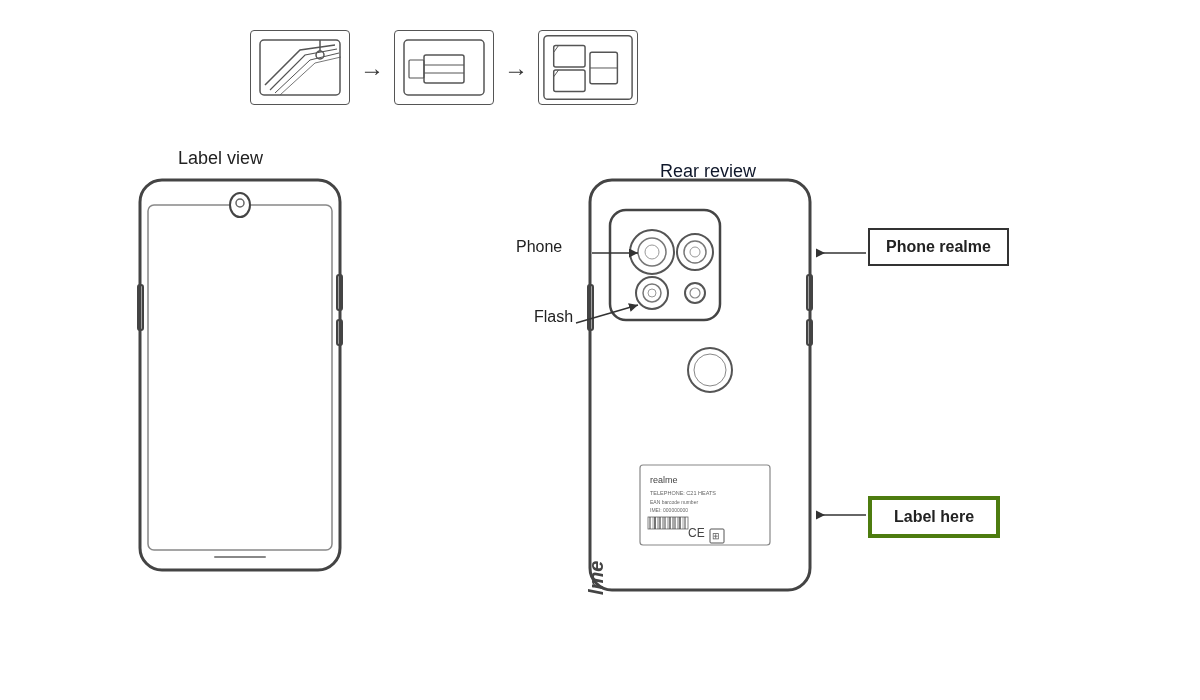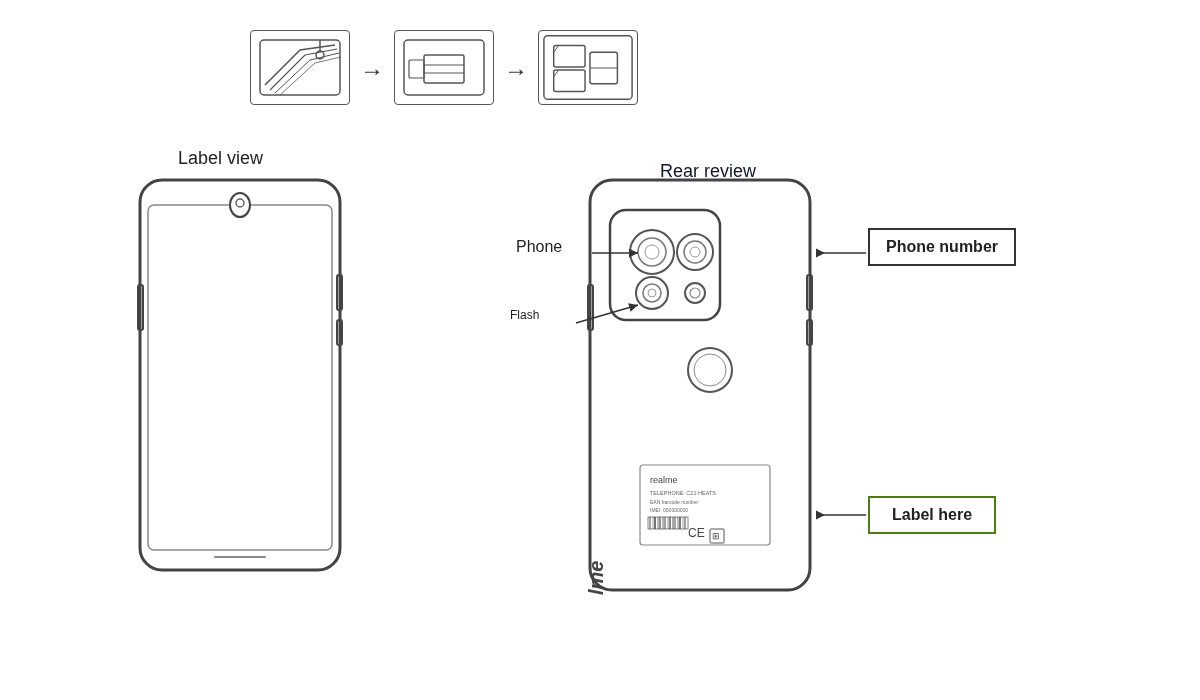--- a/index.html
+++ b/index.html
@@ -89,22 +89,22 @@
       position: absolute;
       top: 238px;
       left: 516px;
       font-size: 16px;
       color: #222;
     }
 
     .label-flash {
       position: absolute;
       top: 308px;
-      left: 510px;
-      font-size: 12px;
+      left: 534px;
+      font-size: 16px;
       color: #222;
     }
 
     .label-phone-battery {
       position: absolute;
       top: 228px;
       left: 868px;
       font-size: 16px;
       font-weight: bold;
       color: #222;
@@ -113,21 +113,21 @@
       background: #fff;
     }
 
     .label-label-here {
       position: absolute;
       top: 496px;
       left: 868px;
       font-size: 16px;
       font-weight: bold;
       color: #222;
-      border: 2px solid #4d7c0f;
+      border: 4px solid #4d7c0f;
       padding: 8px 22px;
       background: #fff;
     }
 
     svg.arrows {
       position: absolute;
       top: 0;
       left: 0;
       width: 1200px;
       height: 700px;
@@ -262,21 +262,21 @@
 
     <rect x="227" y="100" width="5" height="35" rx="2" fill="none" stroke="#444" stroke-width="2"></rect>
     <rect x="227" y="145" width="5" height="25" rx="2" fill="none" stroke="#444" stroke-width="2"></rect>
     <rect x="8" y="110" width="5" height="45" rx="2" fill="none" stroke="#444" stroke-width="2"></rect>
   </svg>
 
   <div class="label-camera">Phone</div>
 
   <div class="label-flash">Flash</div>
 
-  <div class="label-phone-battery">Phone number</div>
+  <div class="label-phone-battery">Phone realme</div>
 
   <div class="label-label-here">Label here</div>
 
   <svg class="arrows" xmlns="http://www.w3.org/2000/svg">
 
     <line x1="592" y1="253" x2="638" y2="253" stroke="#333" stroke-width="1.5" marker-end="url(#arr)"></line>
 
     <line x1="576" y1="323" x2="638" y2="305" stroke="#333" stroke-width="1.5" marker-end="url(#arr)"></line>
 
     <line x1="866" y1="253" x2="822" y2="253" stroke="#333" stroke-width="1.5" marker-end="url(#arr2)"></line>

